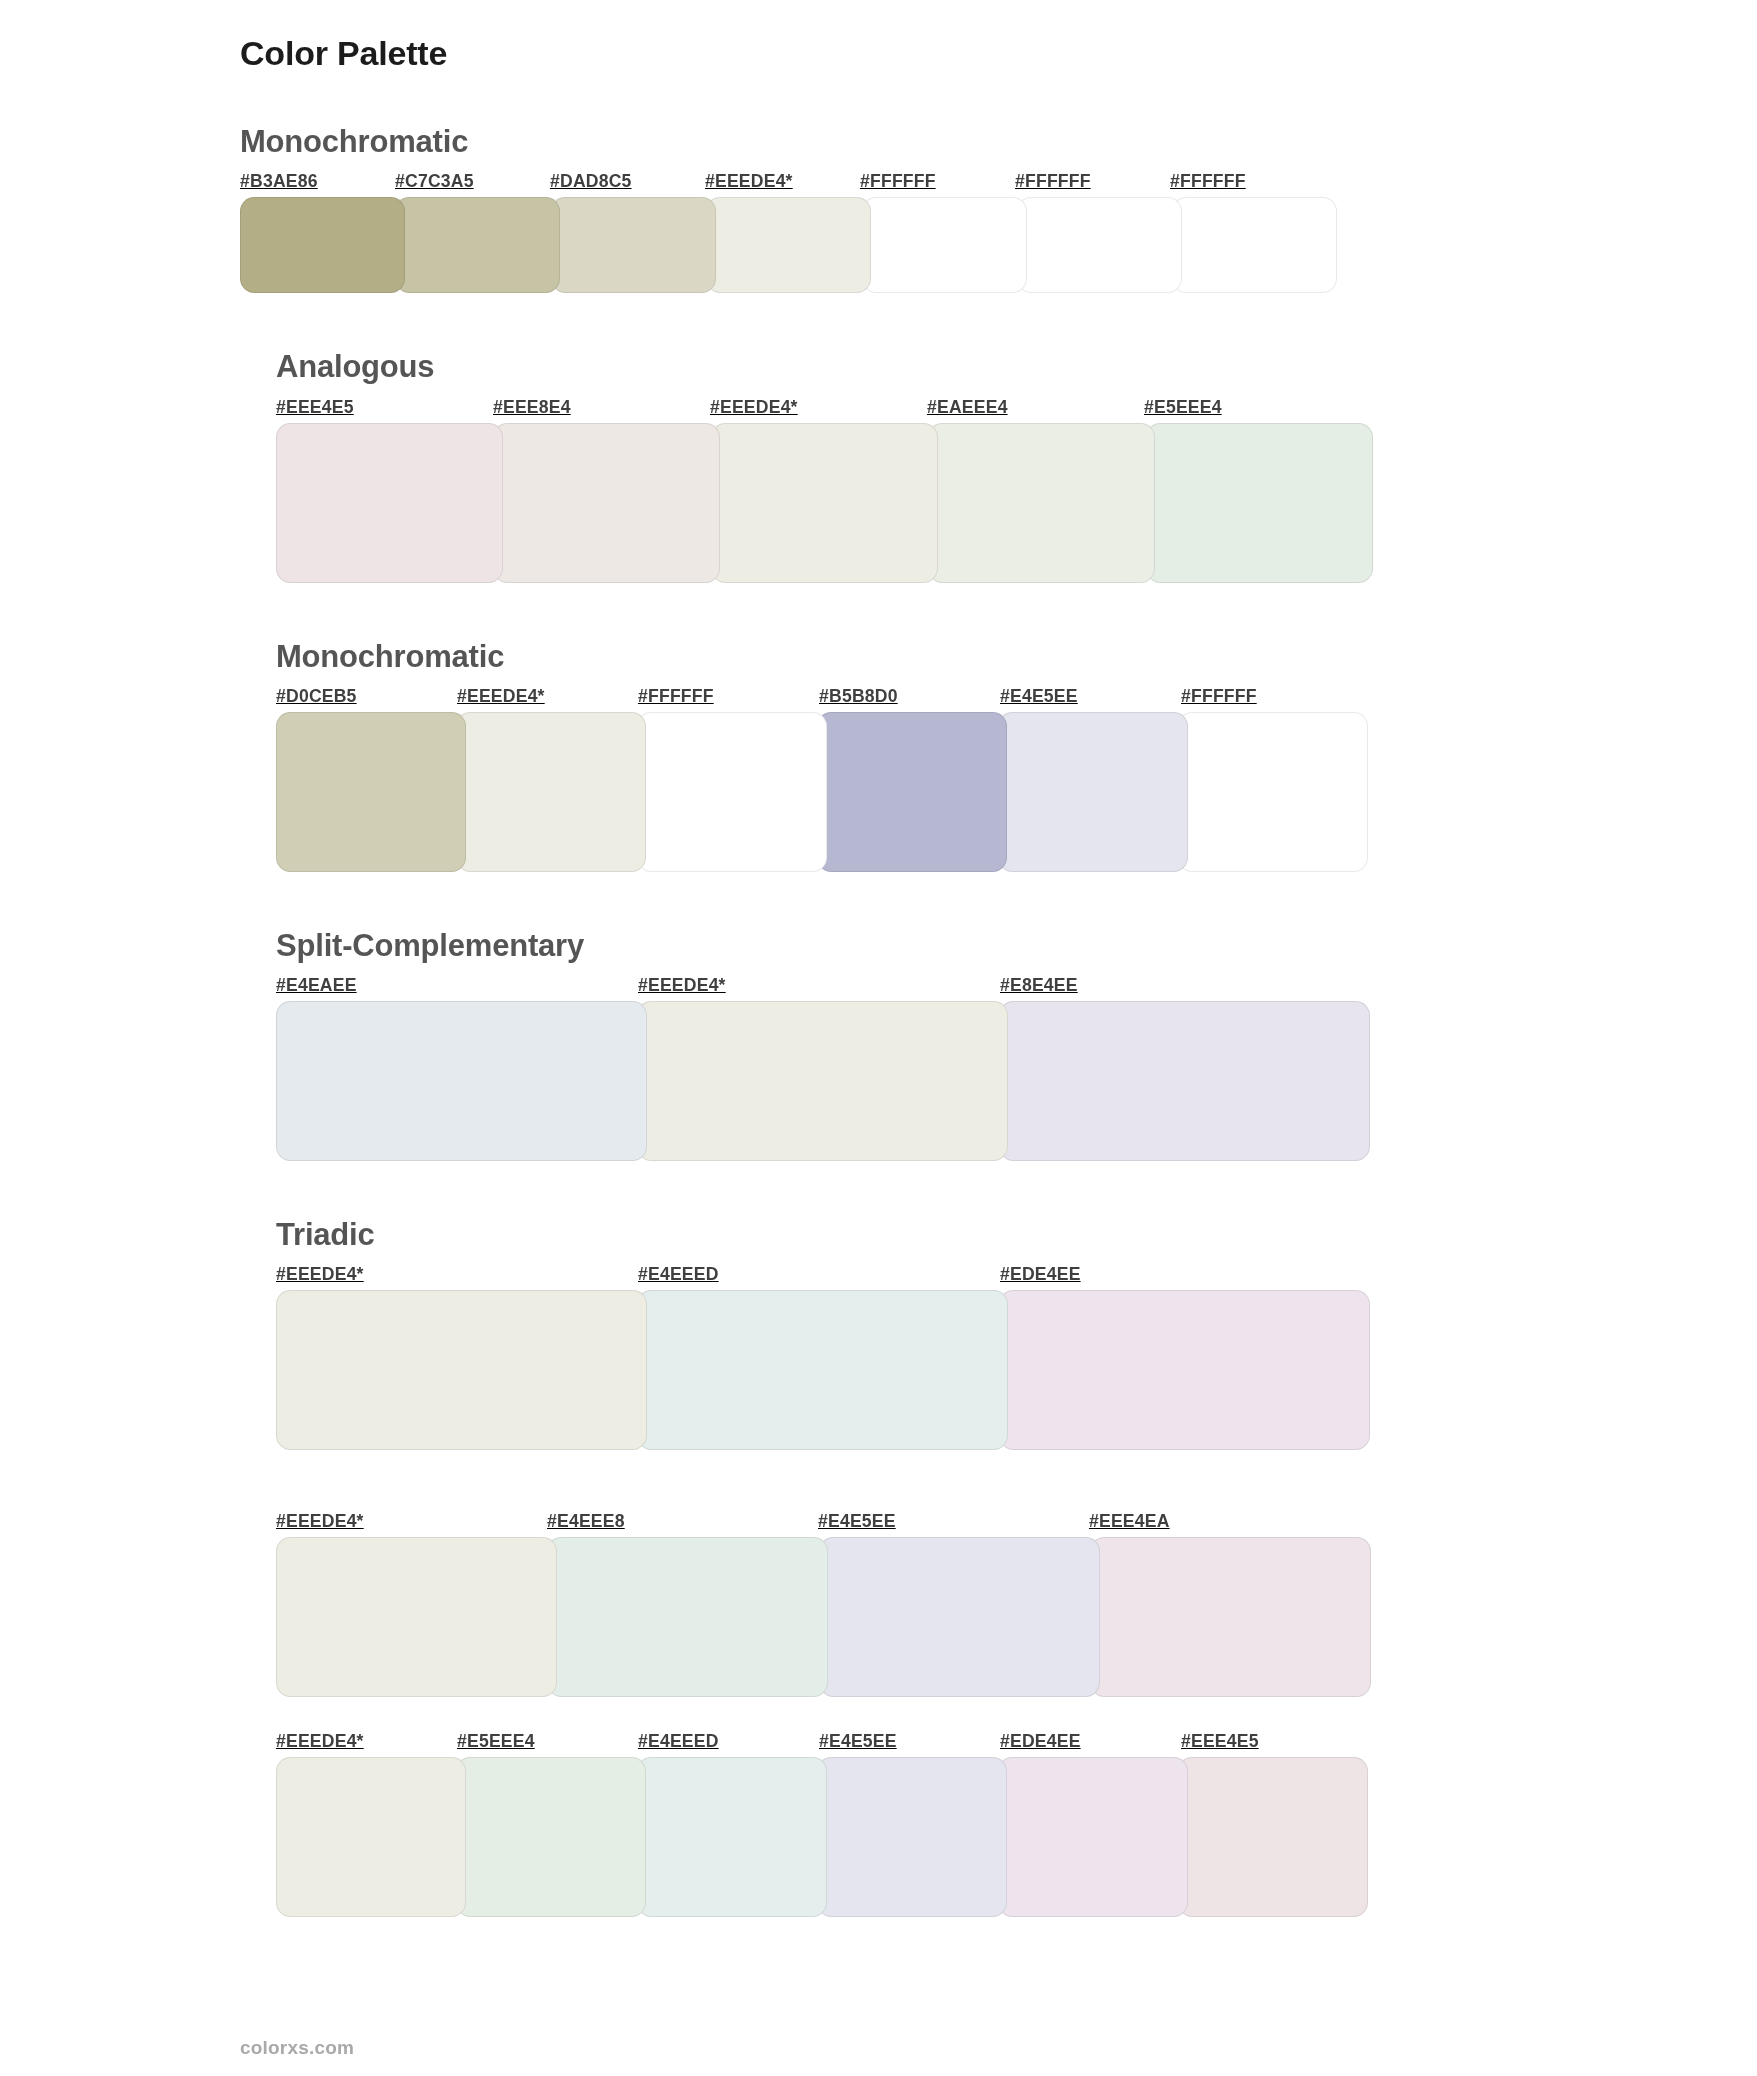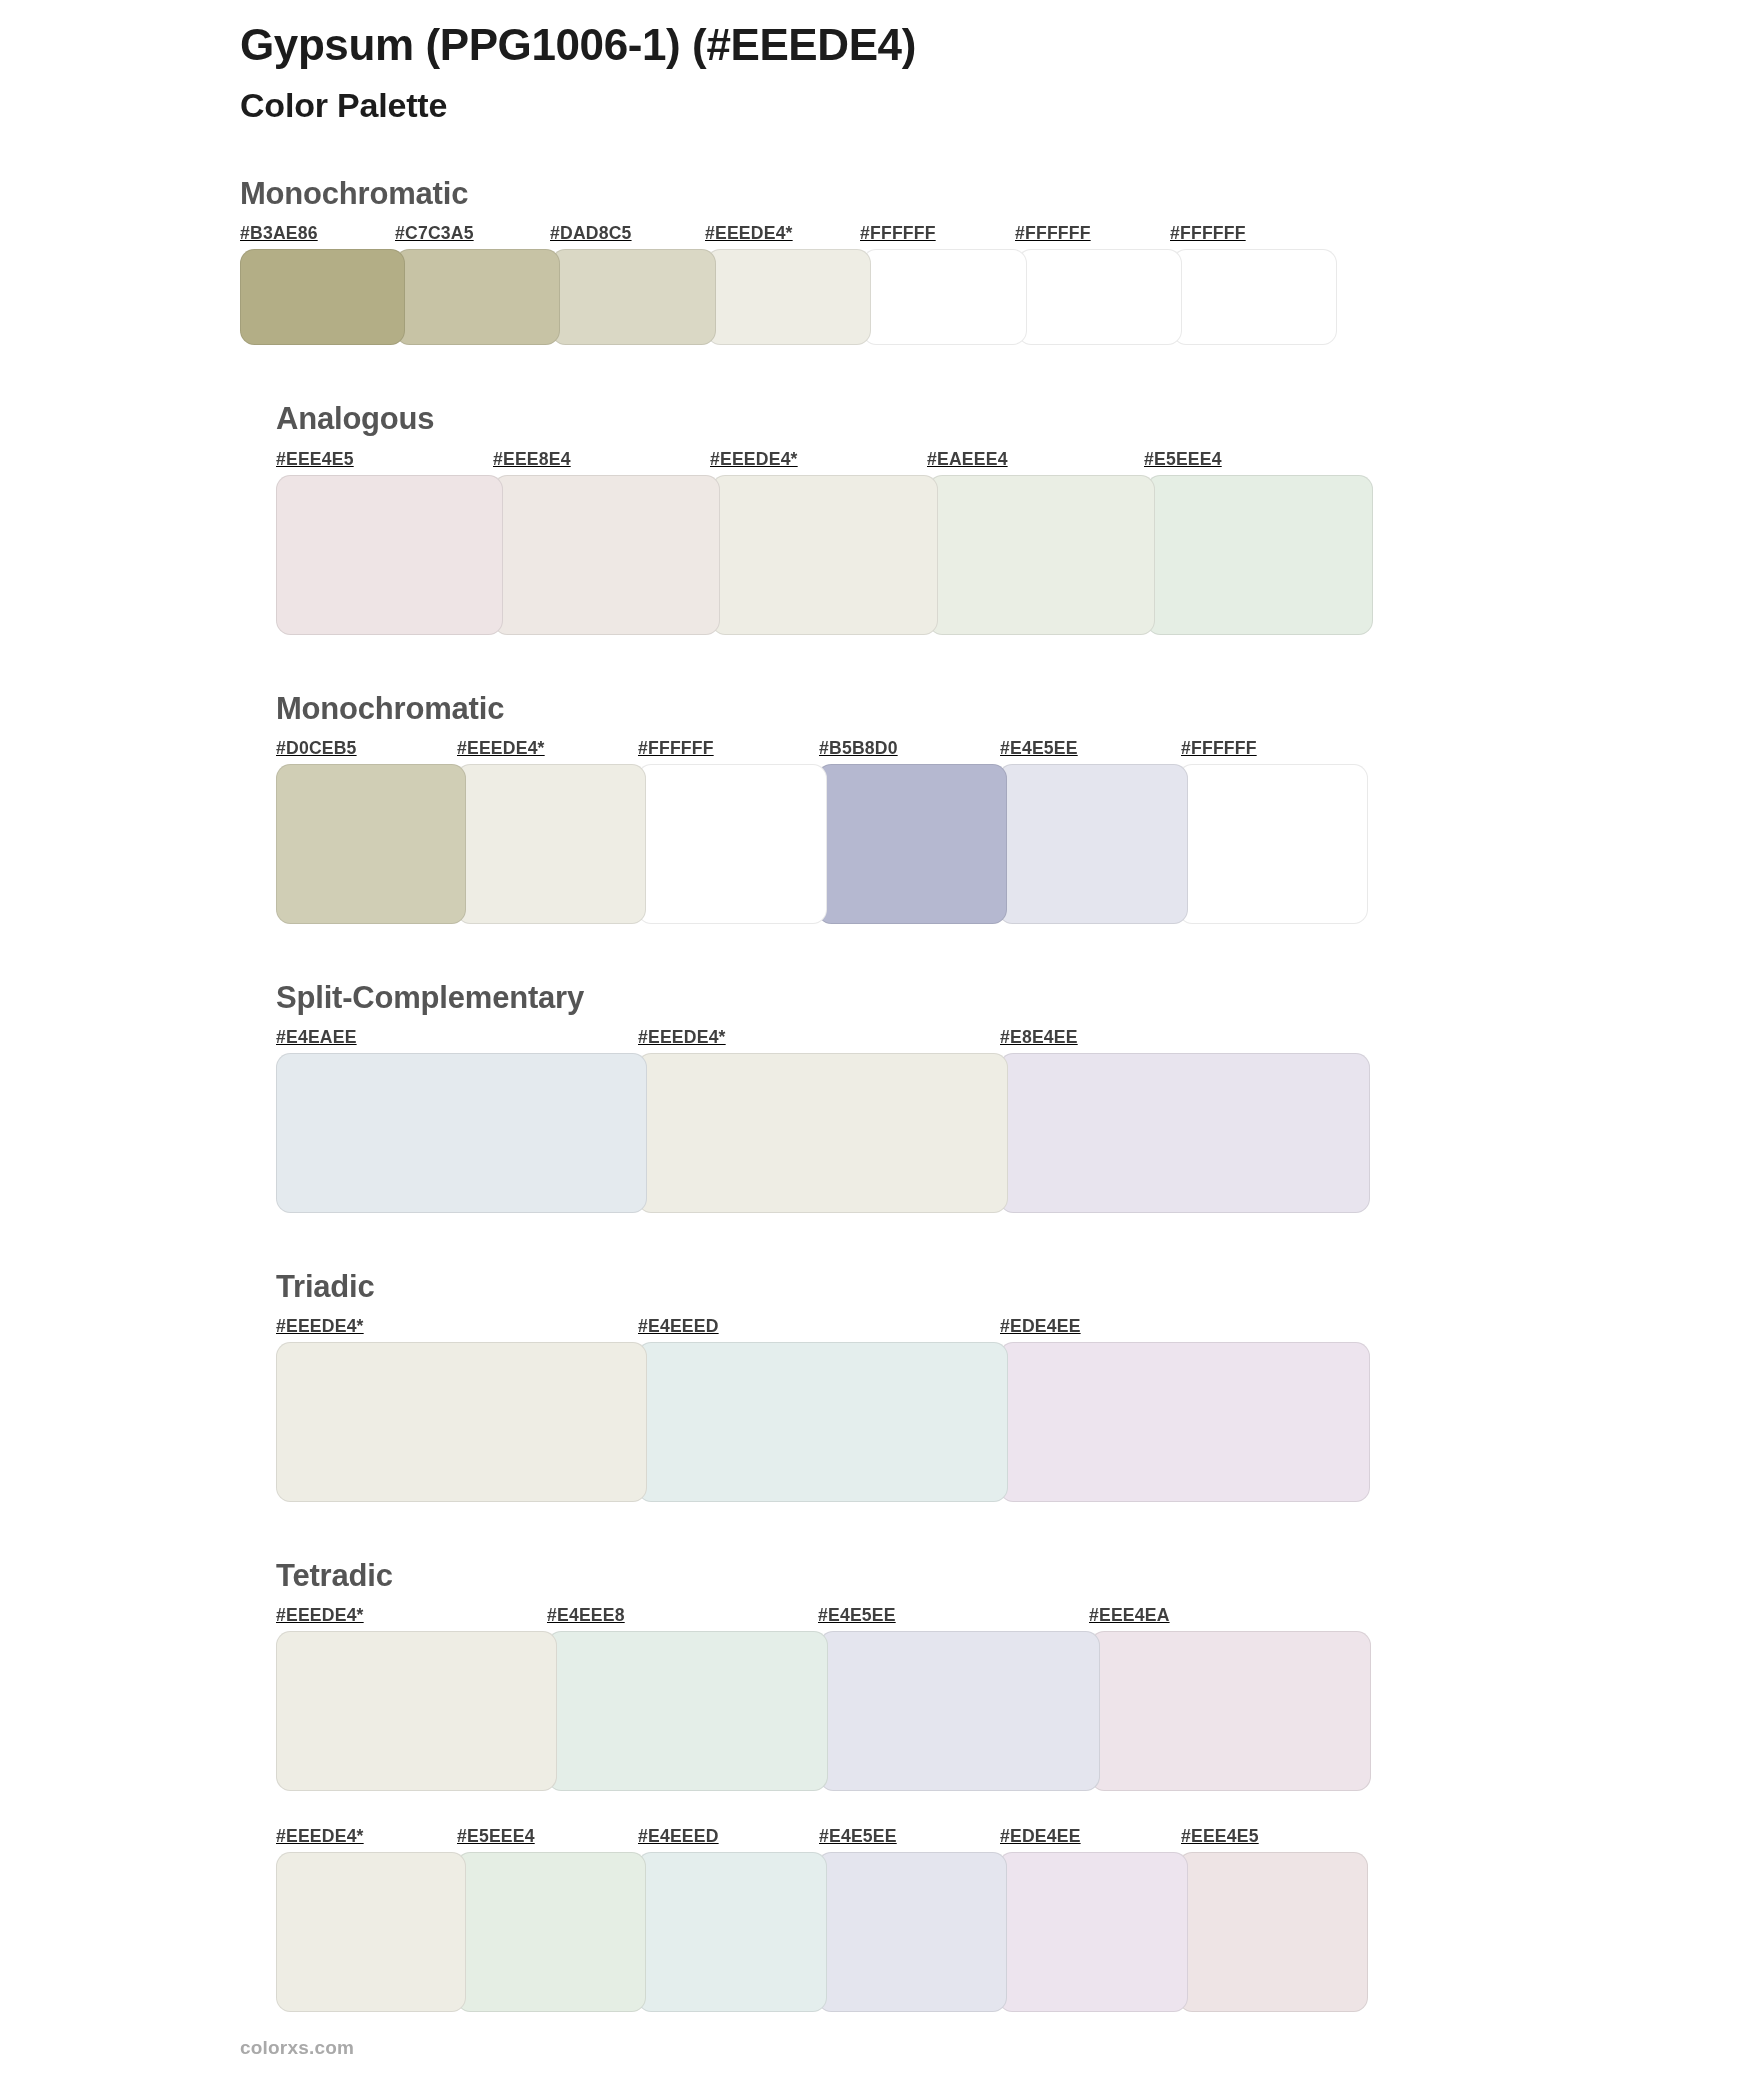--- a/index.html
+++ b/index.html
@@ -113,21 +113,20 @@
     color: #a9a9a9;
     letter-spacing: 0.2px;
   }
 </style>
 </head>
 <body>
 
 <div class="page">
 
   <div class="header">
-    <h1 class="page-title">Gypsum (PPG1006-1) (#EEEDE4)</h1>
     <h2 class="page-subtitle">Color Palette</h2>
   </div>
 
   <div class="sections" id="sections-container">
       <div class="section" style="margin-bottom: 56px;">
         <div class="section-title">Monochromatic</div>
         <div class="labels-row">
           <span class="swatch-label" style="width: 155px;">#B3AE86</span>
           <span class="swatch-label" style="width: 155px;">#C7C3A5</span>
           <span class="swatch-label" style="width: 155px;">#DAD8C5</span>
@@ -202,21 +201,20 @@
           <span class="swatch-label" style="width: 362px;">#E4EEED</span>
           <span class="swatch-label" style="width: 371px;">#EDE4EE</span>
         </div>
         <div class="swatches-row">
           <div class="swatch" style="background: rgb(238, 237, 228); width: 371px; height: 160px;"></div>
           <div class="swatch" style="background: rgb(228, 238, 237); width: 371px; height: 160px; margin-left: -9.6px;"></div>
           <div class="swatch" style="background: rgb(237, 228, 238); width: 371px; height: 160px; margin-left: -9.6px;"></div>
         </div>
       </div>
       <div class="section" style="margin-bottom: 30px;">
-        <div class="section-title">Tetradic</div>
         <div class="labels-row">
           <span class="swatch-label" style="width: 271px;">#EEEDE4*</span>
           <span class="swatch-label" style="width: 271px;">#E4EEE8</span>
           <span class="swatch-label" style="width: 271px;">#E4E5EE</span>
           <span class="swatch-label" style="width: 281px;">#EEE4EA</span>
         </div>
         <div class="swatches-row">
           <div class="swatch" style="background: rgb(238, 237, 228); width: 281px; height: 160px;"></div>
           <div class="swatch" style="background: rgb(228, 238, 232); width: 281px; height: 160px; margin-left: -9.6px;"></div>
           <div class="swatch" style="background: rgb(228, 229, 238); width: 281px; height: 160px; margin-left: -9.6px;"></div>

